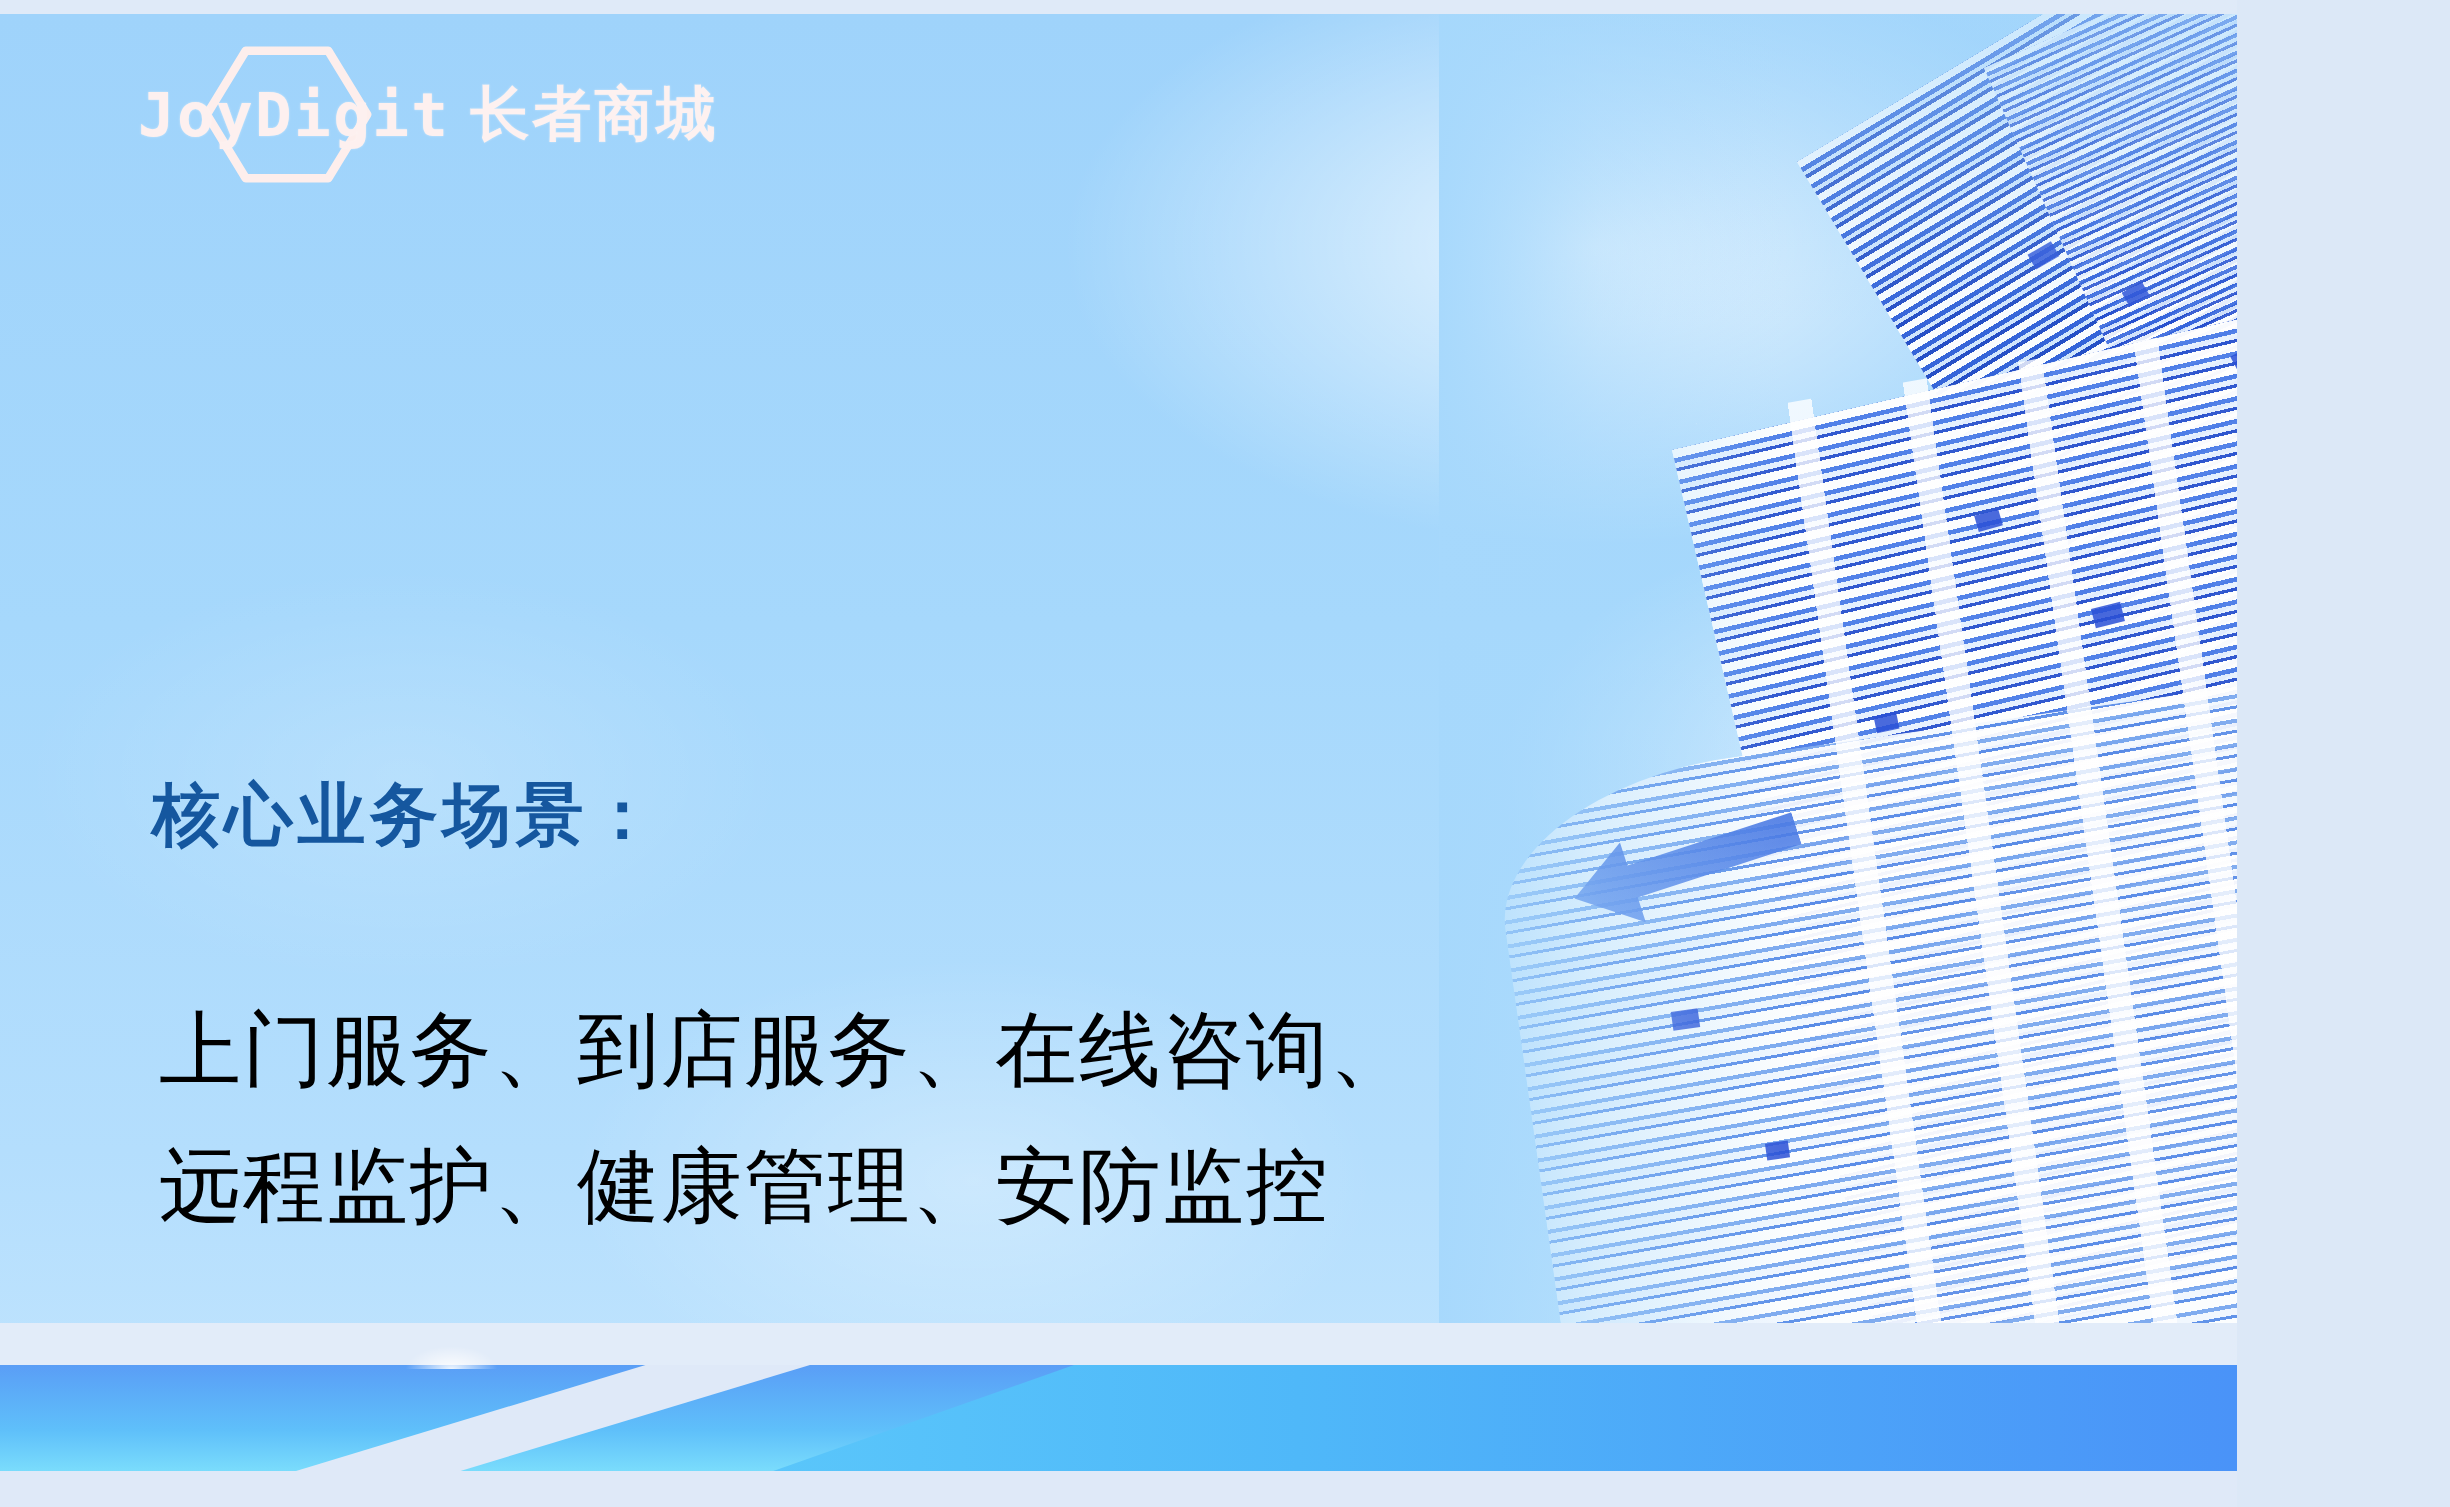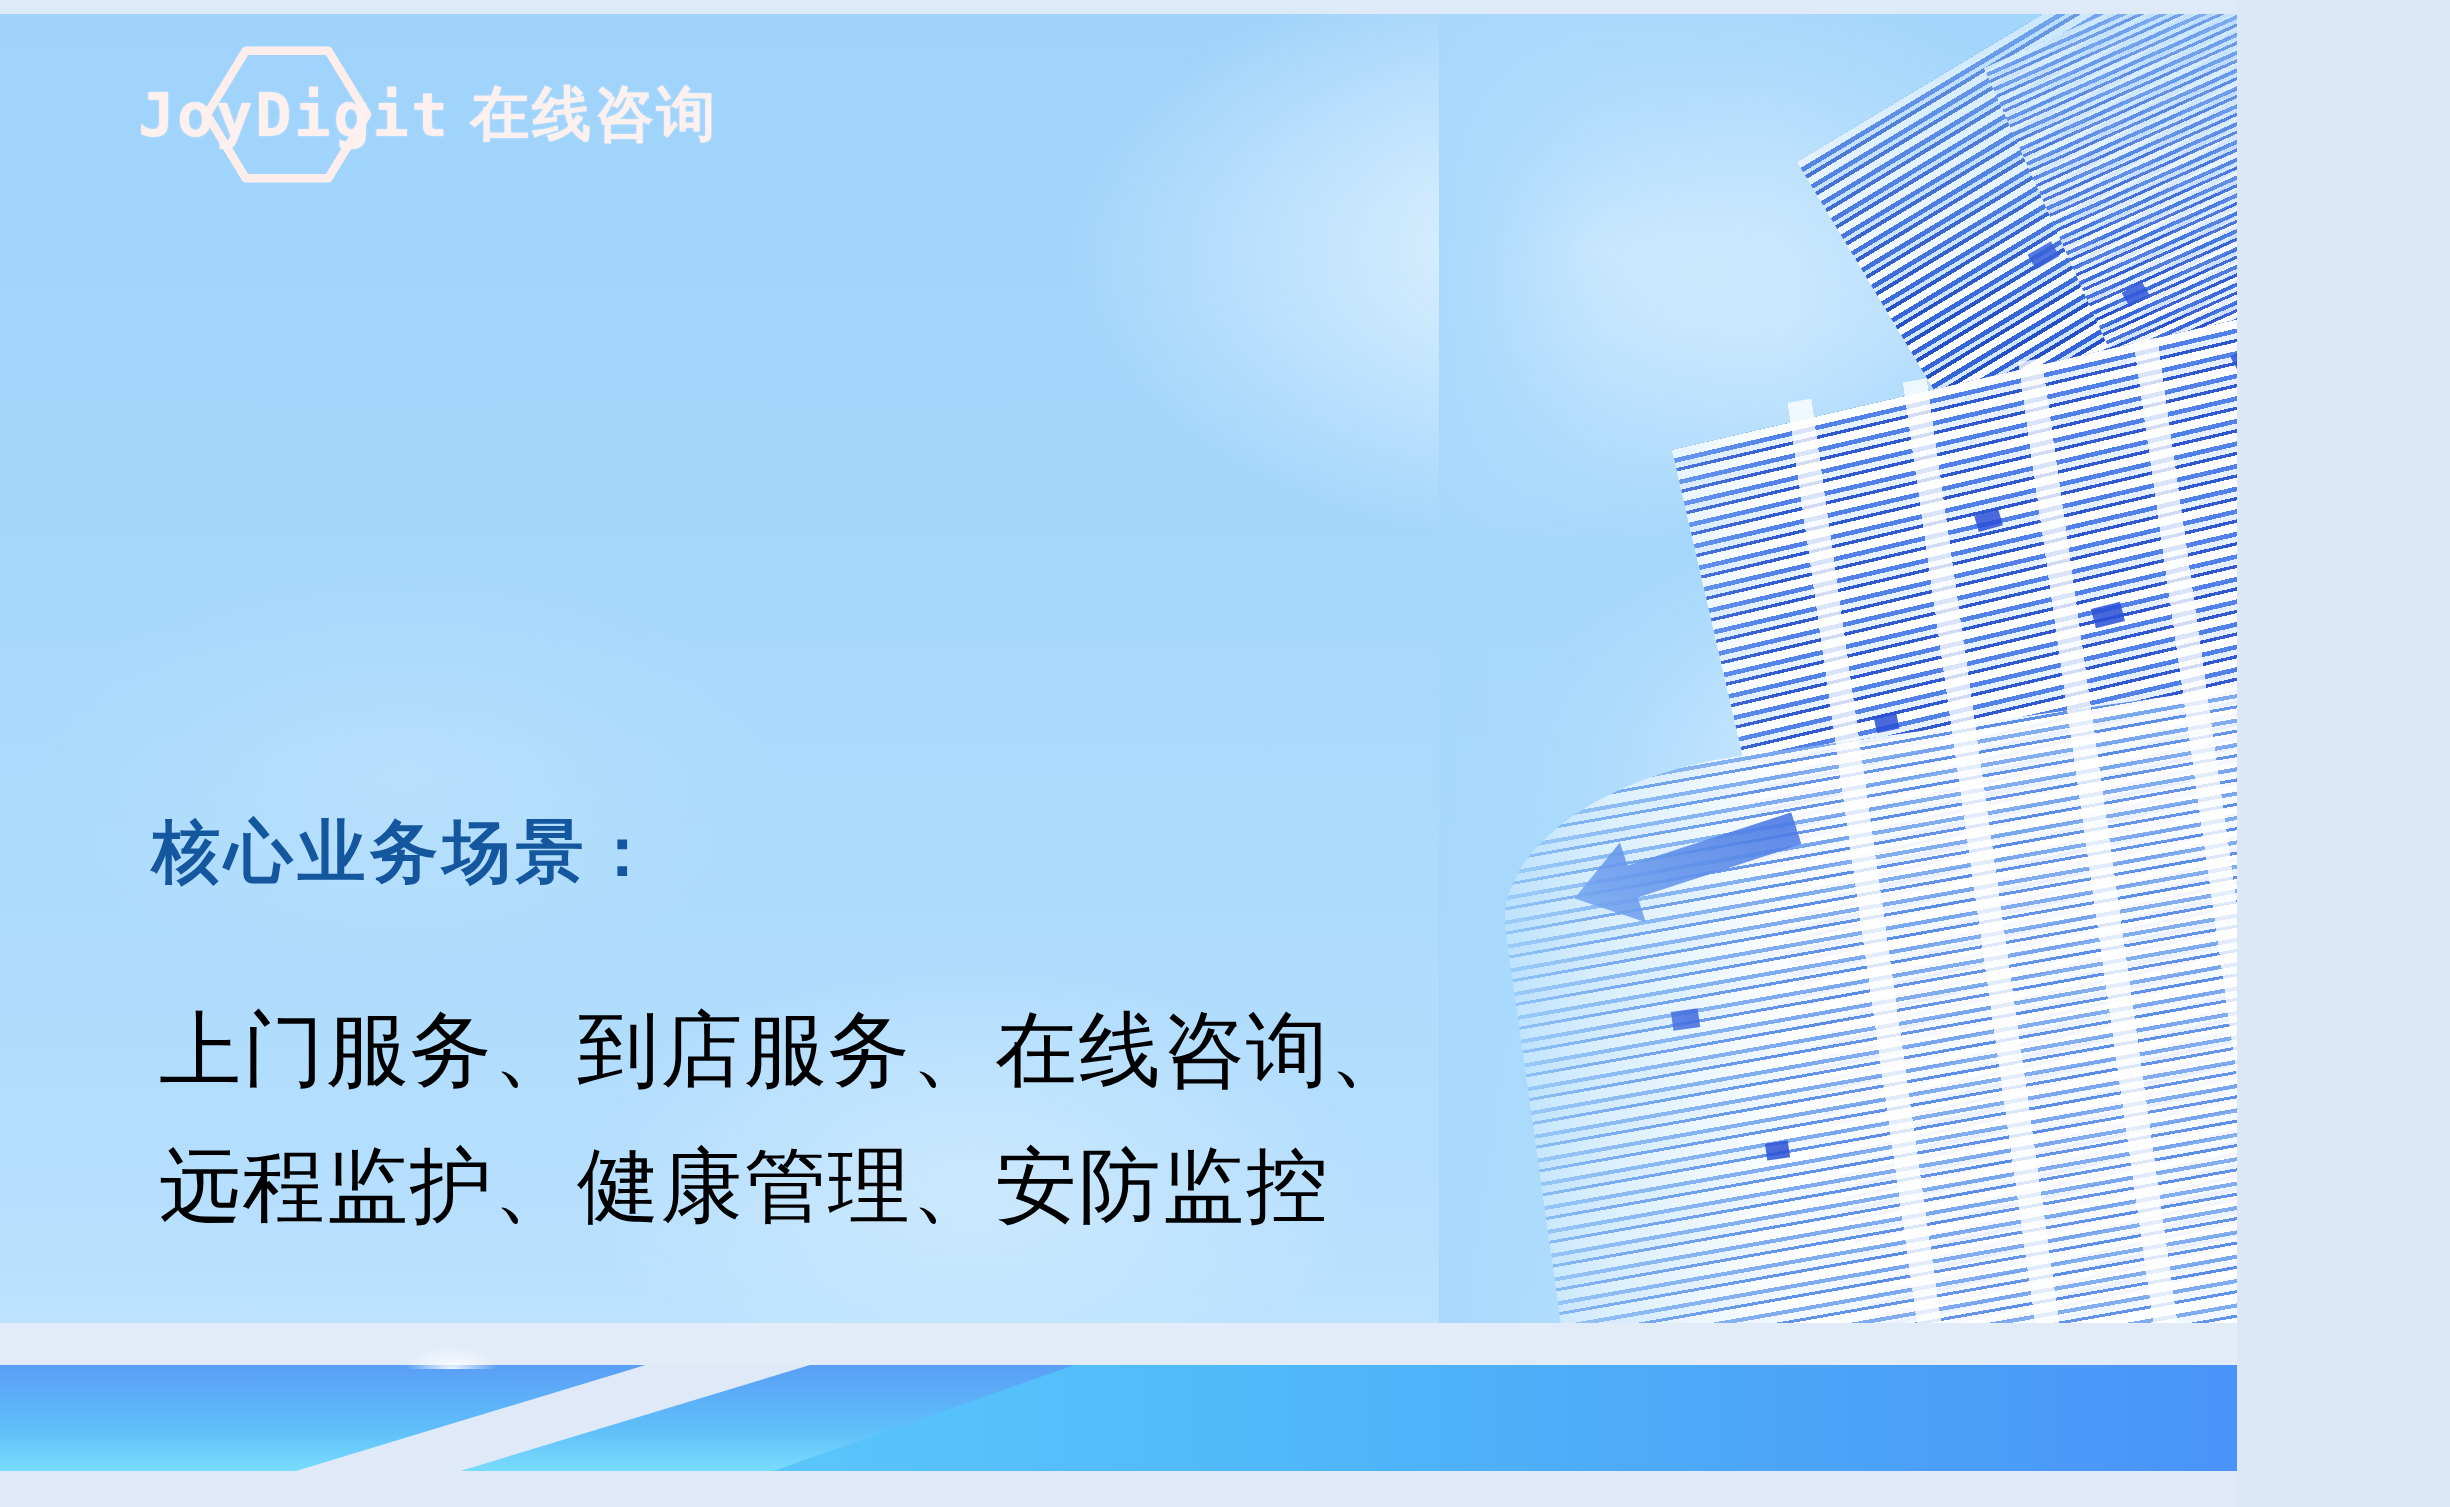--- a/index.html
+++ b/index.html
@@ -176,21 +176,20 @@
 
   
   .section-heading{
     position:absolute; left:152px; top:780px;
     font-size:68px;
     font-weight:700;
     color:#15579f;
     letter-spacing:4.7px;
     line-height:1;
     white-space:nowrap;
-    margin-top:37px;
   }
 
   
   .body-lines{
     position:absolute; left:131px; top:982px;margin-left:28px;
   }
   .body-line{
     font-size:82px;
     font-weight:500;
     color:#000000;
@@ -258,21 +257,21 @@
   </div>
   <div class="bld-haze"></div>
 
   <div class="logo">
     <div class="logo-hex">
       <svg viewBox="0 0 218 176" aria-hidden="true">
         <polygon points="56,6 162,6 212,88 162,170 56,170 6,88" fill="none" stroke="#fdeeec" stroke-width="11" stroke-linejoin="round"></polygon>
       </svg>
     </div>
     <span class="logo-mark">JoyDigit</span>
-    <span class="logo-cn">在线咨询</span>
+    <span class="logo-cn">长者商城</span>
   </div>
 
 
   <div class="section-heading">核心业务场景：</div>
 
   <div class="body-lines">
     <div class="body-line">上门服务、到店服务、在线咨询、</div>
     <div class="body-line">远程监护、健康管理、安防监控</div>
   </div>
 

